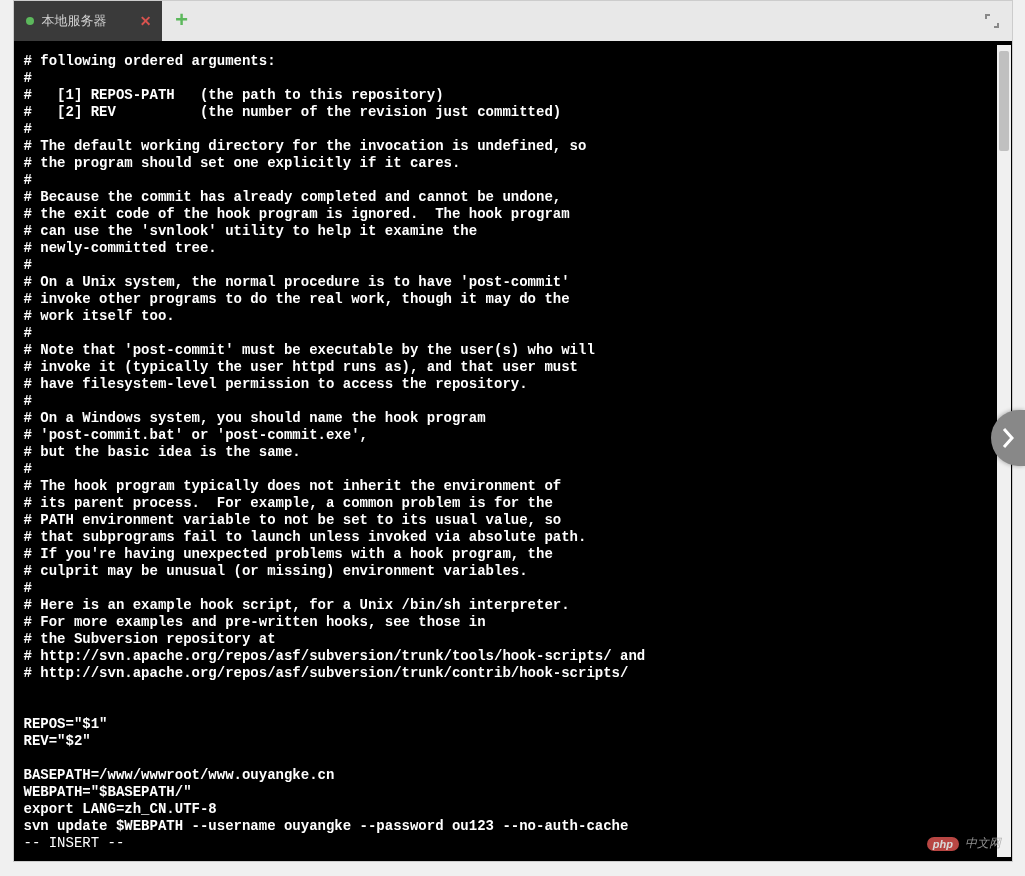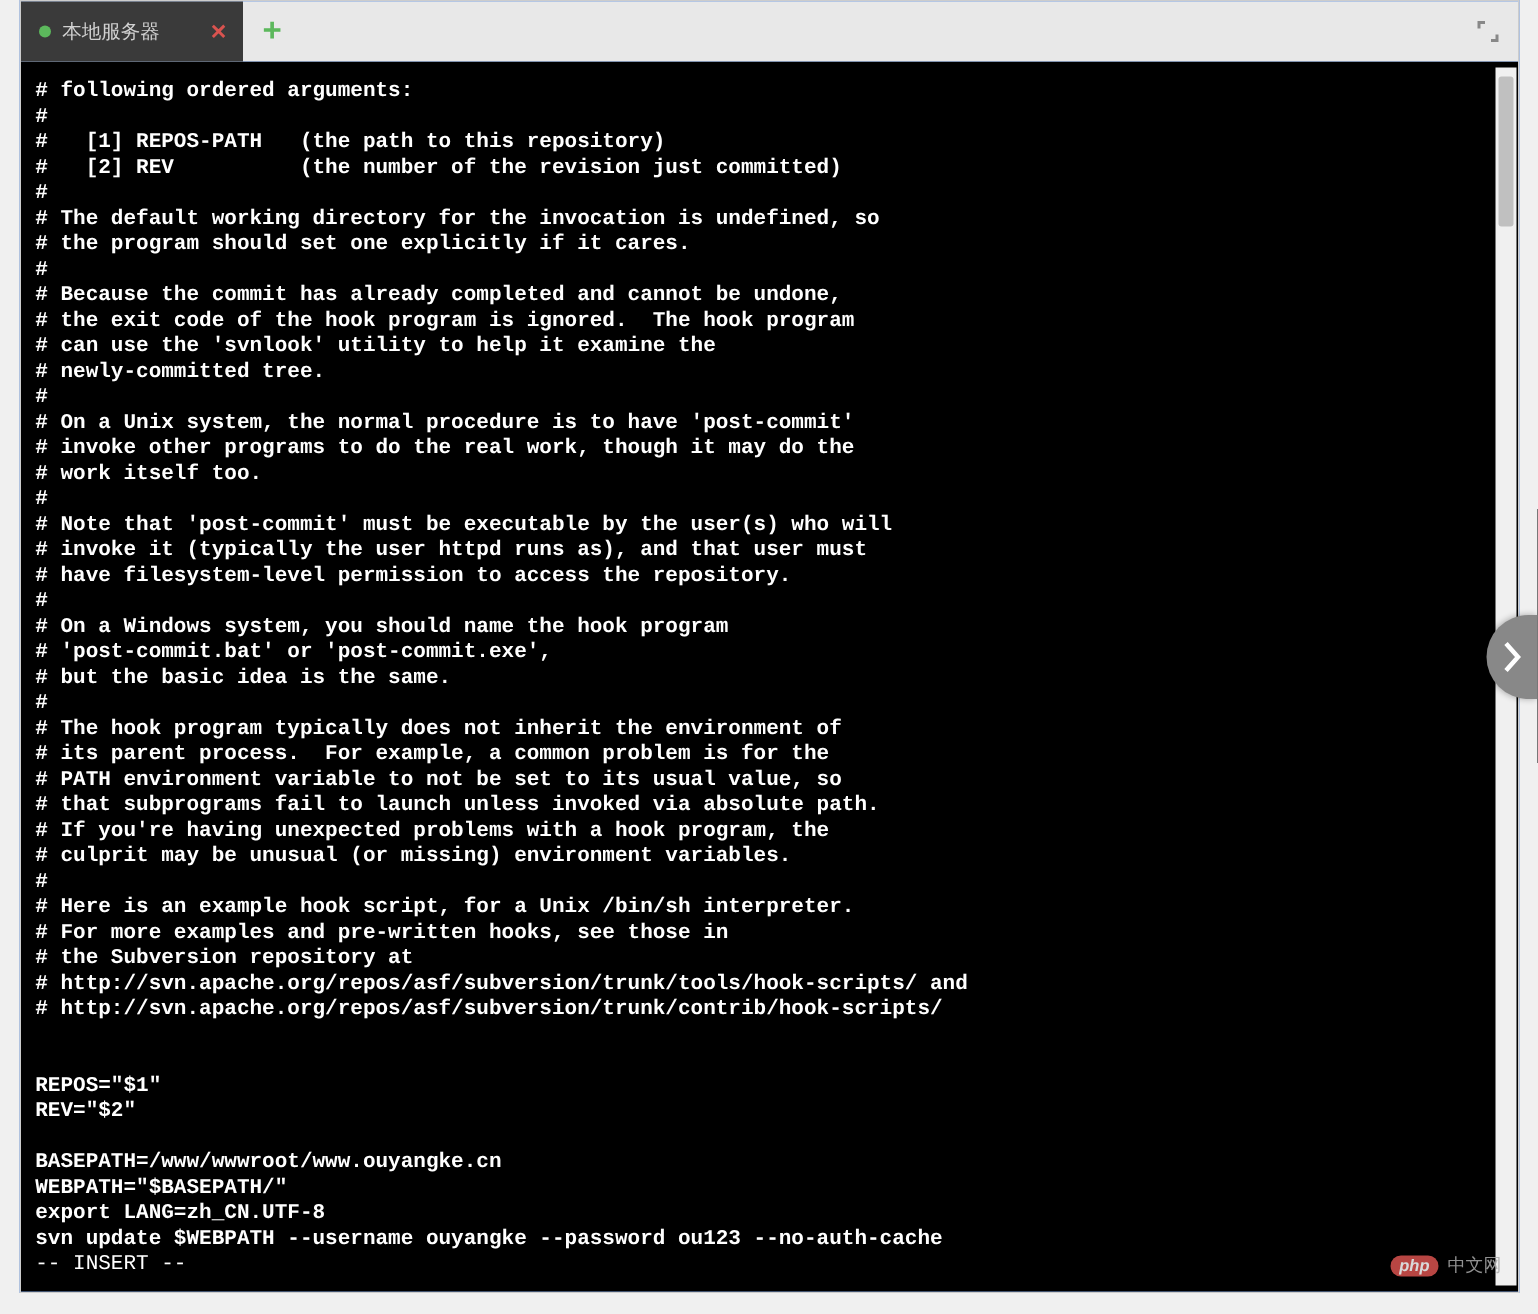--- a/index.html
+++ b/index.html
@@ -153,20 +153,21 @@
       font-weight: bold;
       padding: 1px 6px;
       border-radius: 8px;
       font-family: sans-serif;
       font-style: italic;
     }
     .watermark-text {
       color: #aaa;
       font-size: 12px;
       font-family: "Microsoft YaHei", sans-serif;
+      font-style: italic;
     }
   </style>
 </head>
 <body>
 
 <div class="terminal-window">
 
   <div class="tab-bar">
     <div class="tab">
       <span class="tab-dot"></span>

